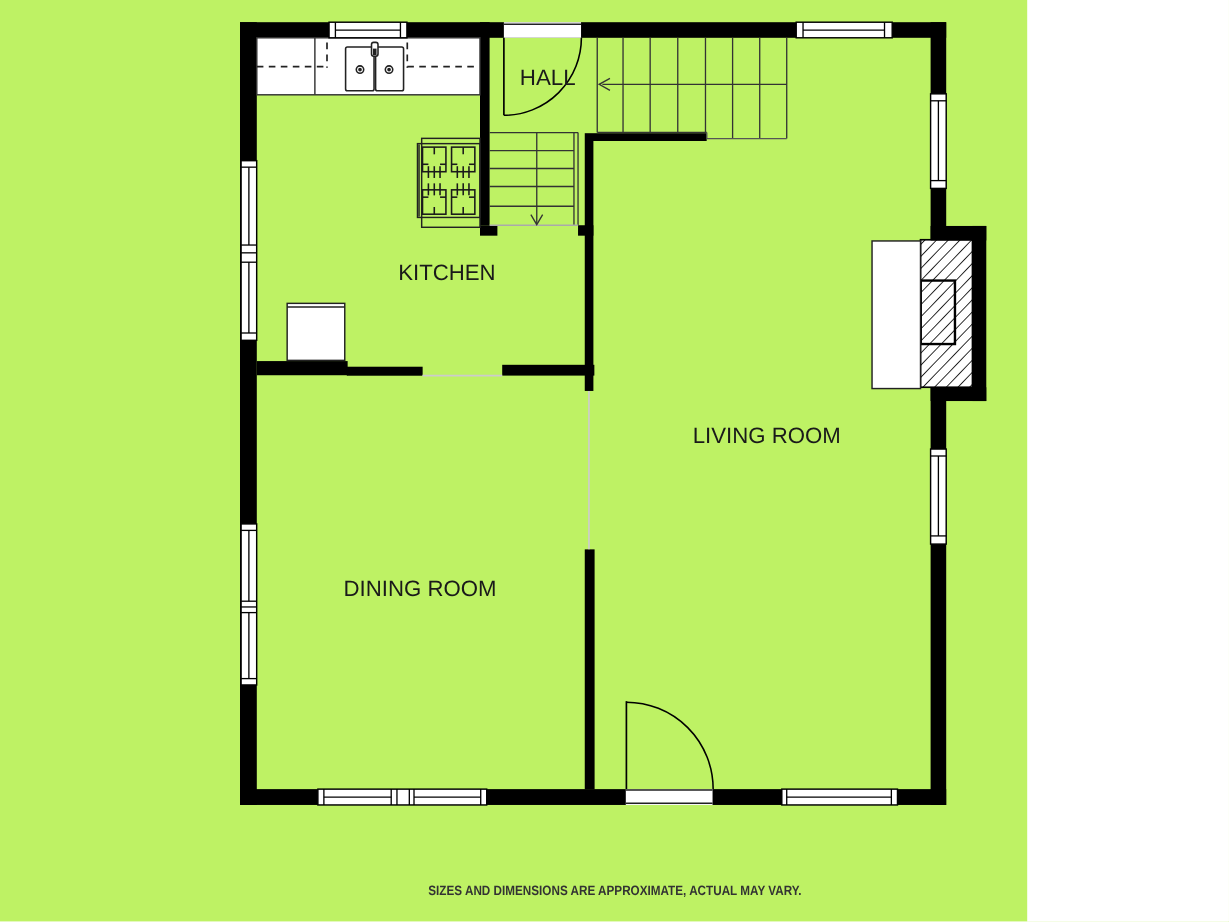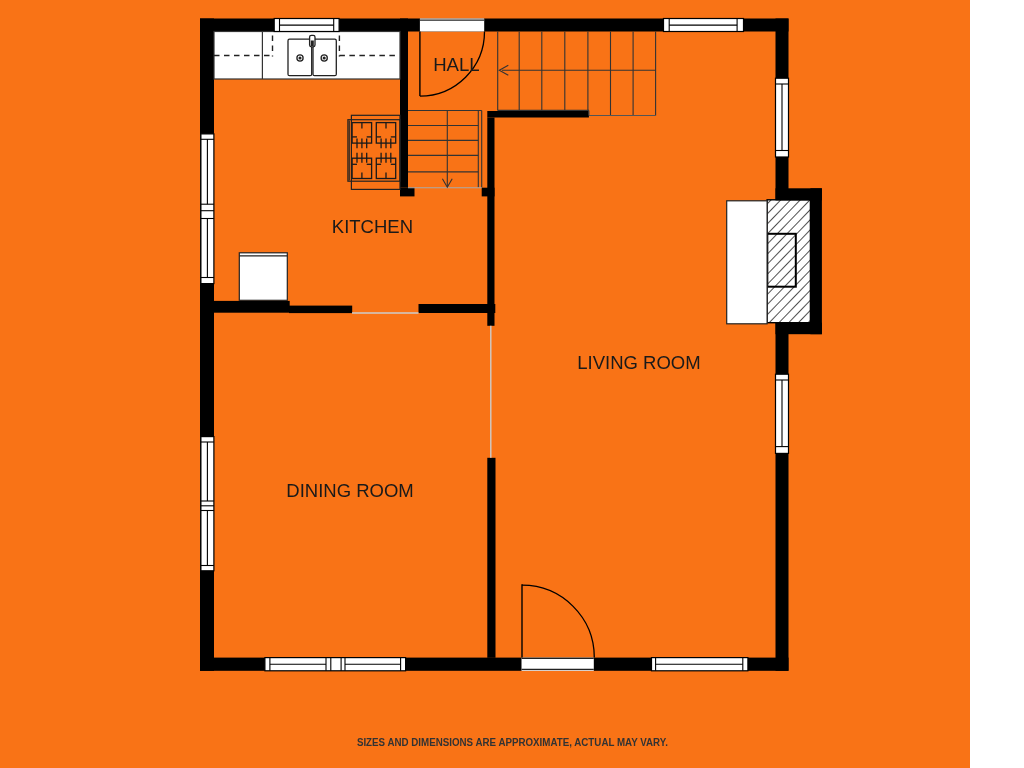--- a/index.html
+++ b/index.html
@@ -1,16 +1,16 @@
 <!DOCTYPE html>
 <html><head>
 <meta charset="utf-8">
 <style>
   html,body{margin:0;padding:0;background:#ffffff;}
-  .page{position:relative;width:970px;height:768px;background:#f97316;overflow:hidden;
+  .page{position:relative;width:856px;height:768px;background:#bef264;overflow:hidden;
         font-family:"Liberation Sans", sans-serif;}
   svg{position:absolute;left:0;top:0;}
   text{font-family:"Liberation Sans", sans-serif;will-change:transform;}
 </style>
 </head>
 <body>
 <div class="page">
 <svg width="1024" height="768" viewBox="0 0 1024 768">
 <defs>
   <pattern id="hatch" width="7" height="7" patternUnits="userSpaceOnUse" patternTransform="rotate(44)">

